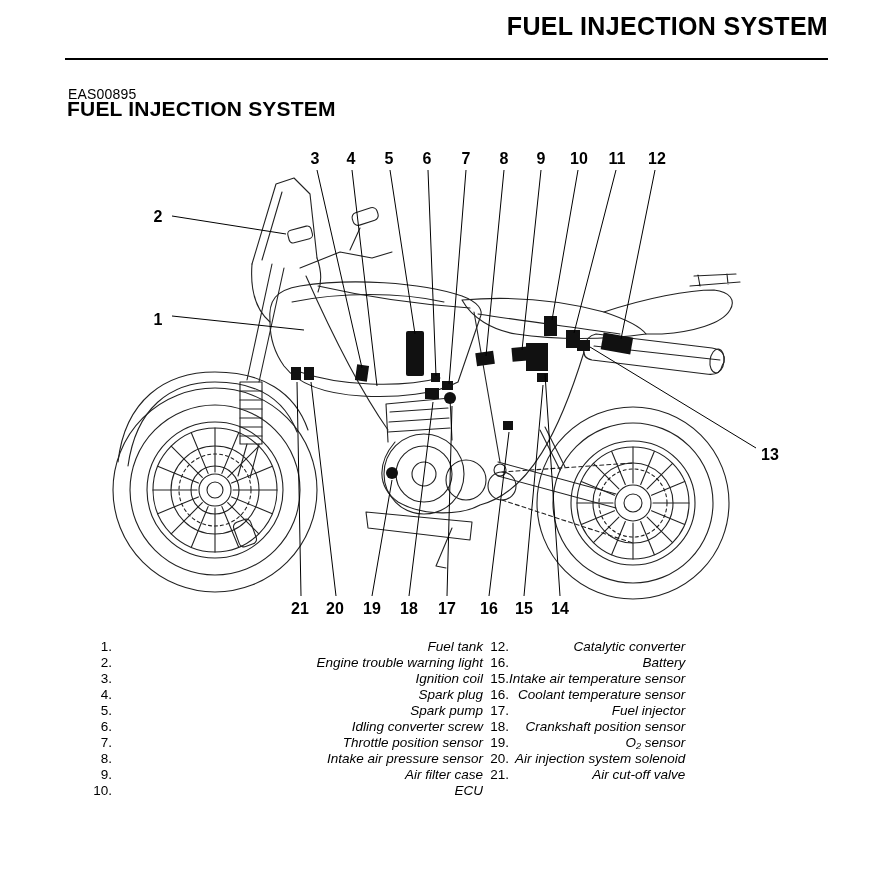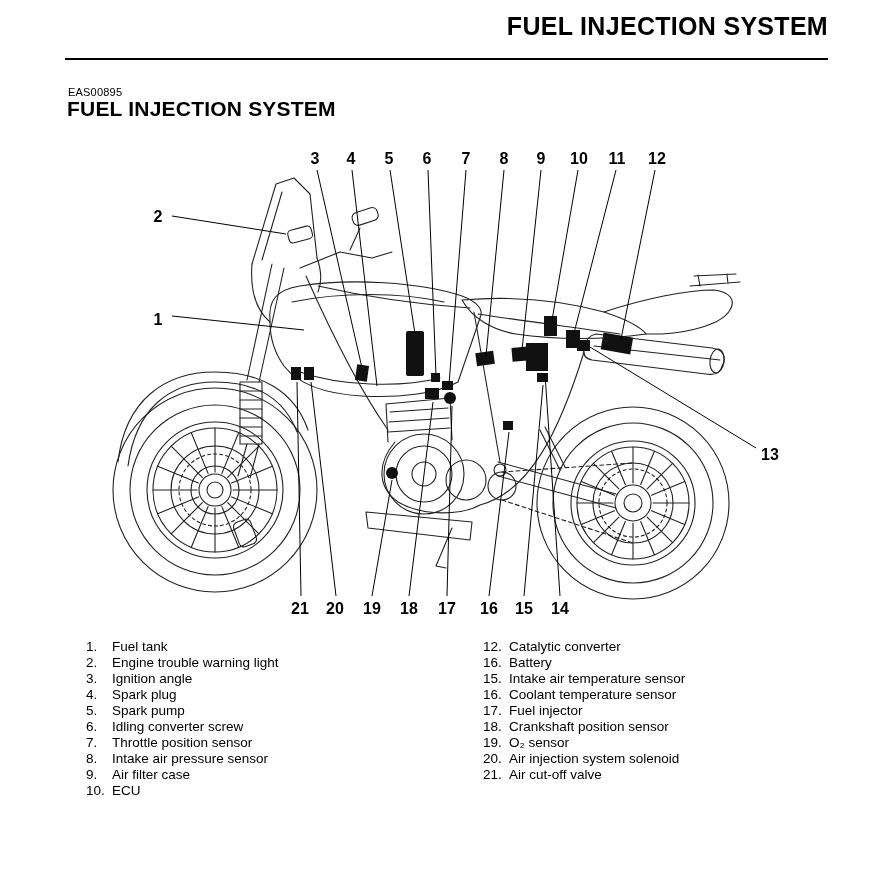--- a/index.html
+++ b/index.html
@@ -1,28 +1,28 @@
 <!DOCTYPE html>
 <html><head>
 <meta charset="utf-8">
 <style>
   html,body{margin:0;padding:0;background:#fff;}
   .page{position:relative;width:893px;height:893px;background:#ffffff;
-        font-family:"Liberation Sans",sans-serif;color:#000;overflow:hidden;}
+        font-family:"Liberation Sans",sans-serif;color:#000;overflow:hidden;text-align:right;}
   .header-title{position:absolute;top:12px;right:65px;font-size:25px;font-weight:700;letter-spacing:.3px;}
   .header-rule{position:absolute;top:58px;left:65px;width:763px;height:2px;background:#000;}
-  .section-code{position:absolute;left:68px;top:86px;font-size:11px;letter-spacing:.2px;}
+  .section-code{position:absolute;left:68px;top:86px;font-size:14px;letter-spacing:.2px;}
   .section-title{position:absolute;left:67px;top:97px;font-size:21px;font-weight:700;letter-spacing:.2px;}
   .diagram{position:absolute;left:0;top:135px;width:893px;height:495px;}
   .legend{position:absolute;left:86px;top:639px;display:grid;grid-template-columns:397px auto;
           font-size:13.5px;line-height:16px;}
   .legend-col{display:block;}
   .legend-row{display:flex;}
   .legend-num{flex:0 0 26px;}
-  .legend-label{flex:1;}
+  .legend-label{flex:1;font-style:italic;}
   
   .art{stroke:#222;stroke-width:1.1;fill:none;stroke-linecap:round;stroke-linejoin:round;}
   .dash{stroke-dasharray:3 3;}
   .chain{stroke-dasharray:4 3;}
   .marker{fill:#111;stroke:none;}
   .leader{stroke:#000;stroke-width:1;fill:none;}
   .callout{font-family:"Liberation Sans",sans-serif;font-weight:700;font-size:16px;
            fill:#000;stroke:none;text-anchor:middle;}
 </style>
 </head>
@@ -223,21 +223,21 @@
       <div class="legend-row">
           <span class="legend-num">1.</span>
           <span class="legend-label">Fuel tank</span>
         </div>
       <div class="legend-row">
           <span class="legend-num">2.</span>
           <span class="legend-label">Engine trouble warning light</span>
         </div>
       <div class="legend-row">
           <span class="legend-num">3.</span>
-          <span class="legend-label">Ignition angle</span>
+          <span class="legend-label">Ignition coil</span>
         </div>
       <div class="legend-row">
           <span class="legend-num">4.</span>
           <span class="legend-label">Spark plug</span>
         </div>
       <div class="legend-row">
           <span class="legend-num">5.</span>
           <span class="legend-label">Spark pump</span>
         </div>
       <div class="legend-row">

